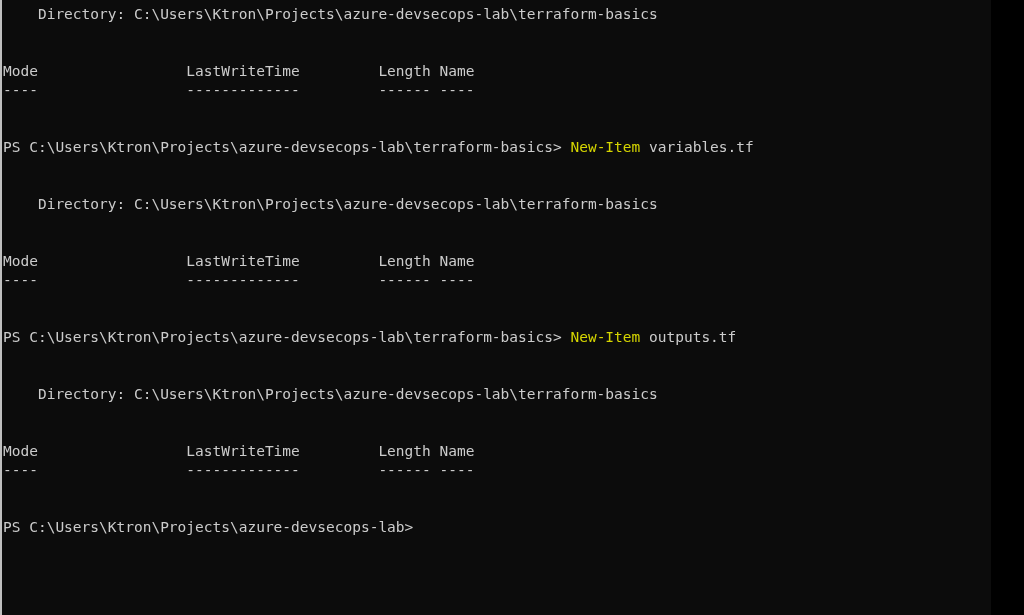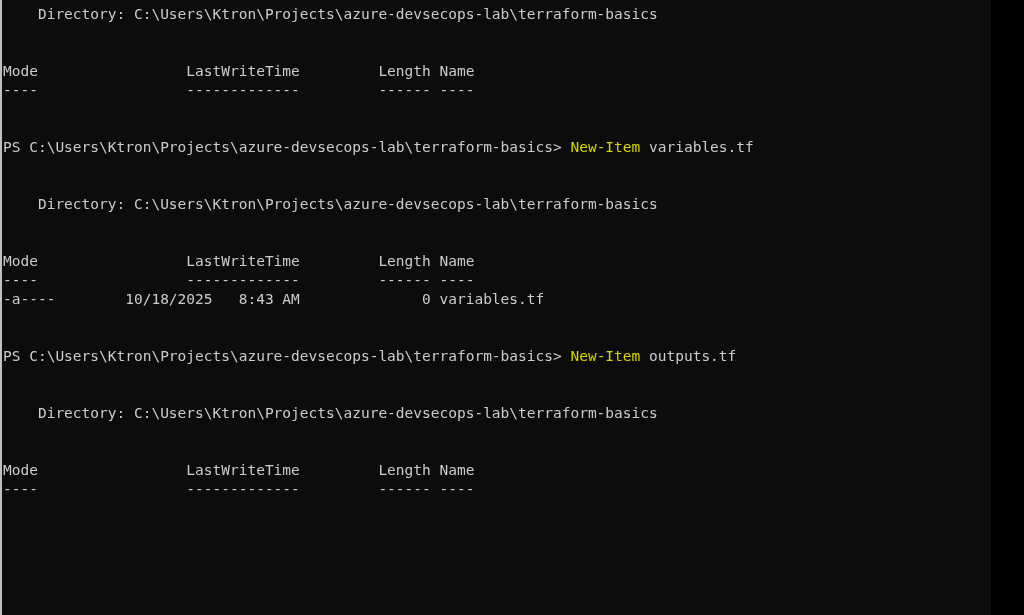--- a/index.html
+++ b/index.html
@@ -44,26 +44,26 @@
     <div class="line"> </div>
     <div class="line"> </div>
     <div class="line"><span class="seg-fg">PS C:\Users\Ktron\Projects\azure-devsecops-lab\terraform-basics&gt; </span><span class="seg-cmd">New-Item</span><span class="seg-fg"> variables.tf</span></div>
     <div class="line"> </div>
     <div class="line"> </div>
     <div class="line"><span class="seg-fg">    Directory: C:\Users\Ktron\Projects\azure-devsecops-lab\terraform-basics</span></div>
     <div class="line"> </div>
     <div class="line"> </div>
     <div class="line"><span class="seg-fg">Mode                 LastWriteTime         Length Name</span></div>
     <div class="line"><span class="seg-fg">----                 -------------         ------ ----</span></div>
-    <div class="line"><span class="seg-fg">-a----        10/18/2025   8:43 AM              0 variables.tf</span></div>
     <div class="line"> </div>
     <div class="line"> </div>
     <div class="line"><span class="seg-fg">PS C:\Users\Ktron\Projects\azure-devsecops-lab\terraform-basics&gt; </span><span class="seg-cmd">New-Item</span><span class="seg-fg"> outputs.tf</span></div>
     <div class="line"> </div>
     <div class="line"> </div>
     <div class="line"><span class="seg-fg">    Directory: C:\Users\Ktron\Projects\azure-devsecops-lab\terraform-basics</span></div>
     <div class="line"> </div>
     <div class="line"> </div>
     <div class="line"><span class="seg-fg">Mode                 LastWriteTime         Length Name</span></div>
     <div class="line"><span class="seg-fg">----                 -------------         ------ ----</span></div>
     <div class="line"> </div>
     <div class="line"> </div>
+    <div class="line"><span class="seg-fg">PS C:\Users\Ktron\Projects\azure-devsecops-lab&gt;</span></div>
   </div>
 
 </body></html>

